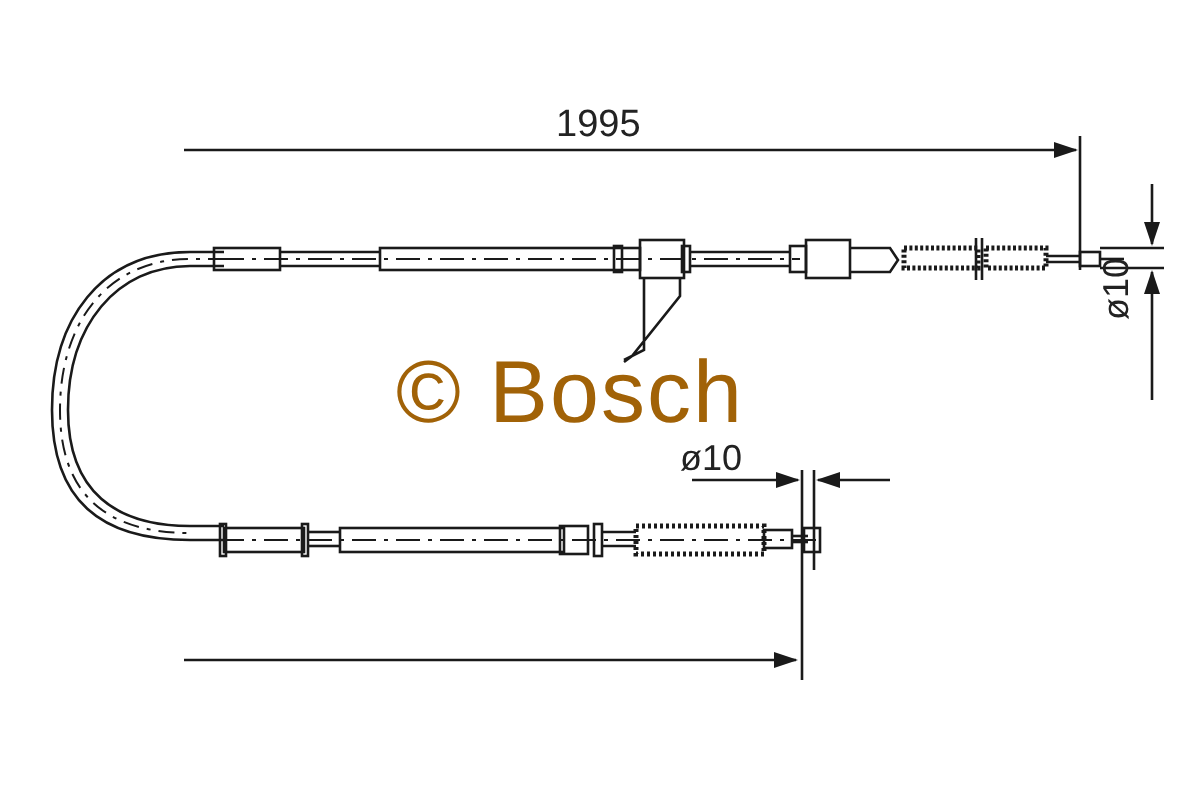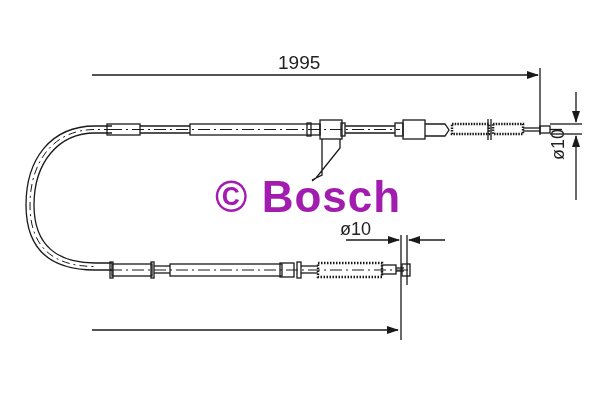--- a/index.html
+++ b/index.html
@@ -2,21 +2,21 @@
 <html><head>
 <meta charset="utf-8">
 <style>
   html, body { margin:0; padding:0; background:#ffffff; }
   body { width:600px; height:400px; overflow:hidden; position:relative; font-family:"Liberation Sans", sans-serif; }
   #stage { position:absolute; left:0; top:0; width:484px; height:400px; }
   .lbl { position:absolute; color:#222; font-family:"Liberation Sans", sans-serif; }
   .dim-len { left:278px; top:52px; font-size:19px; }
   .dim-d1 { left:340px; top:219px; font-size:18px; }
   .dim-d2 { left:548px; top:160px; font-size:18px; transform:rotate(-90deg); transform-origin:left top; }
-  .wm { position:absolute; left:198px; top:172px; font-size:44px; font-weight:bold; color:#a21caf; letter-spacing:1px;margin-left:17px; }
+  .wm { position:absolute; left:198px; top:172px; font-size:44px; font-weight:normal; color:#a16207; letter-spacing:1px; }
 </style>
 </head>
 <body>
 
 <div id="stage">
   <svg width="600" height="400" viewBox="0 0 600 400">
     <defs>
       <marker id="arr" markerWidth="12" markerHeight="8" refX="11" refY="4" orient="auto" markerUnits="userSpaceOnUse">
         <path d="M0,0 L12,4 L0,8 Z" fill="#1a1a1a"></path>
       </marker>

